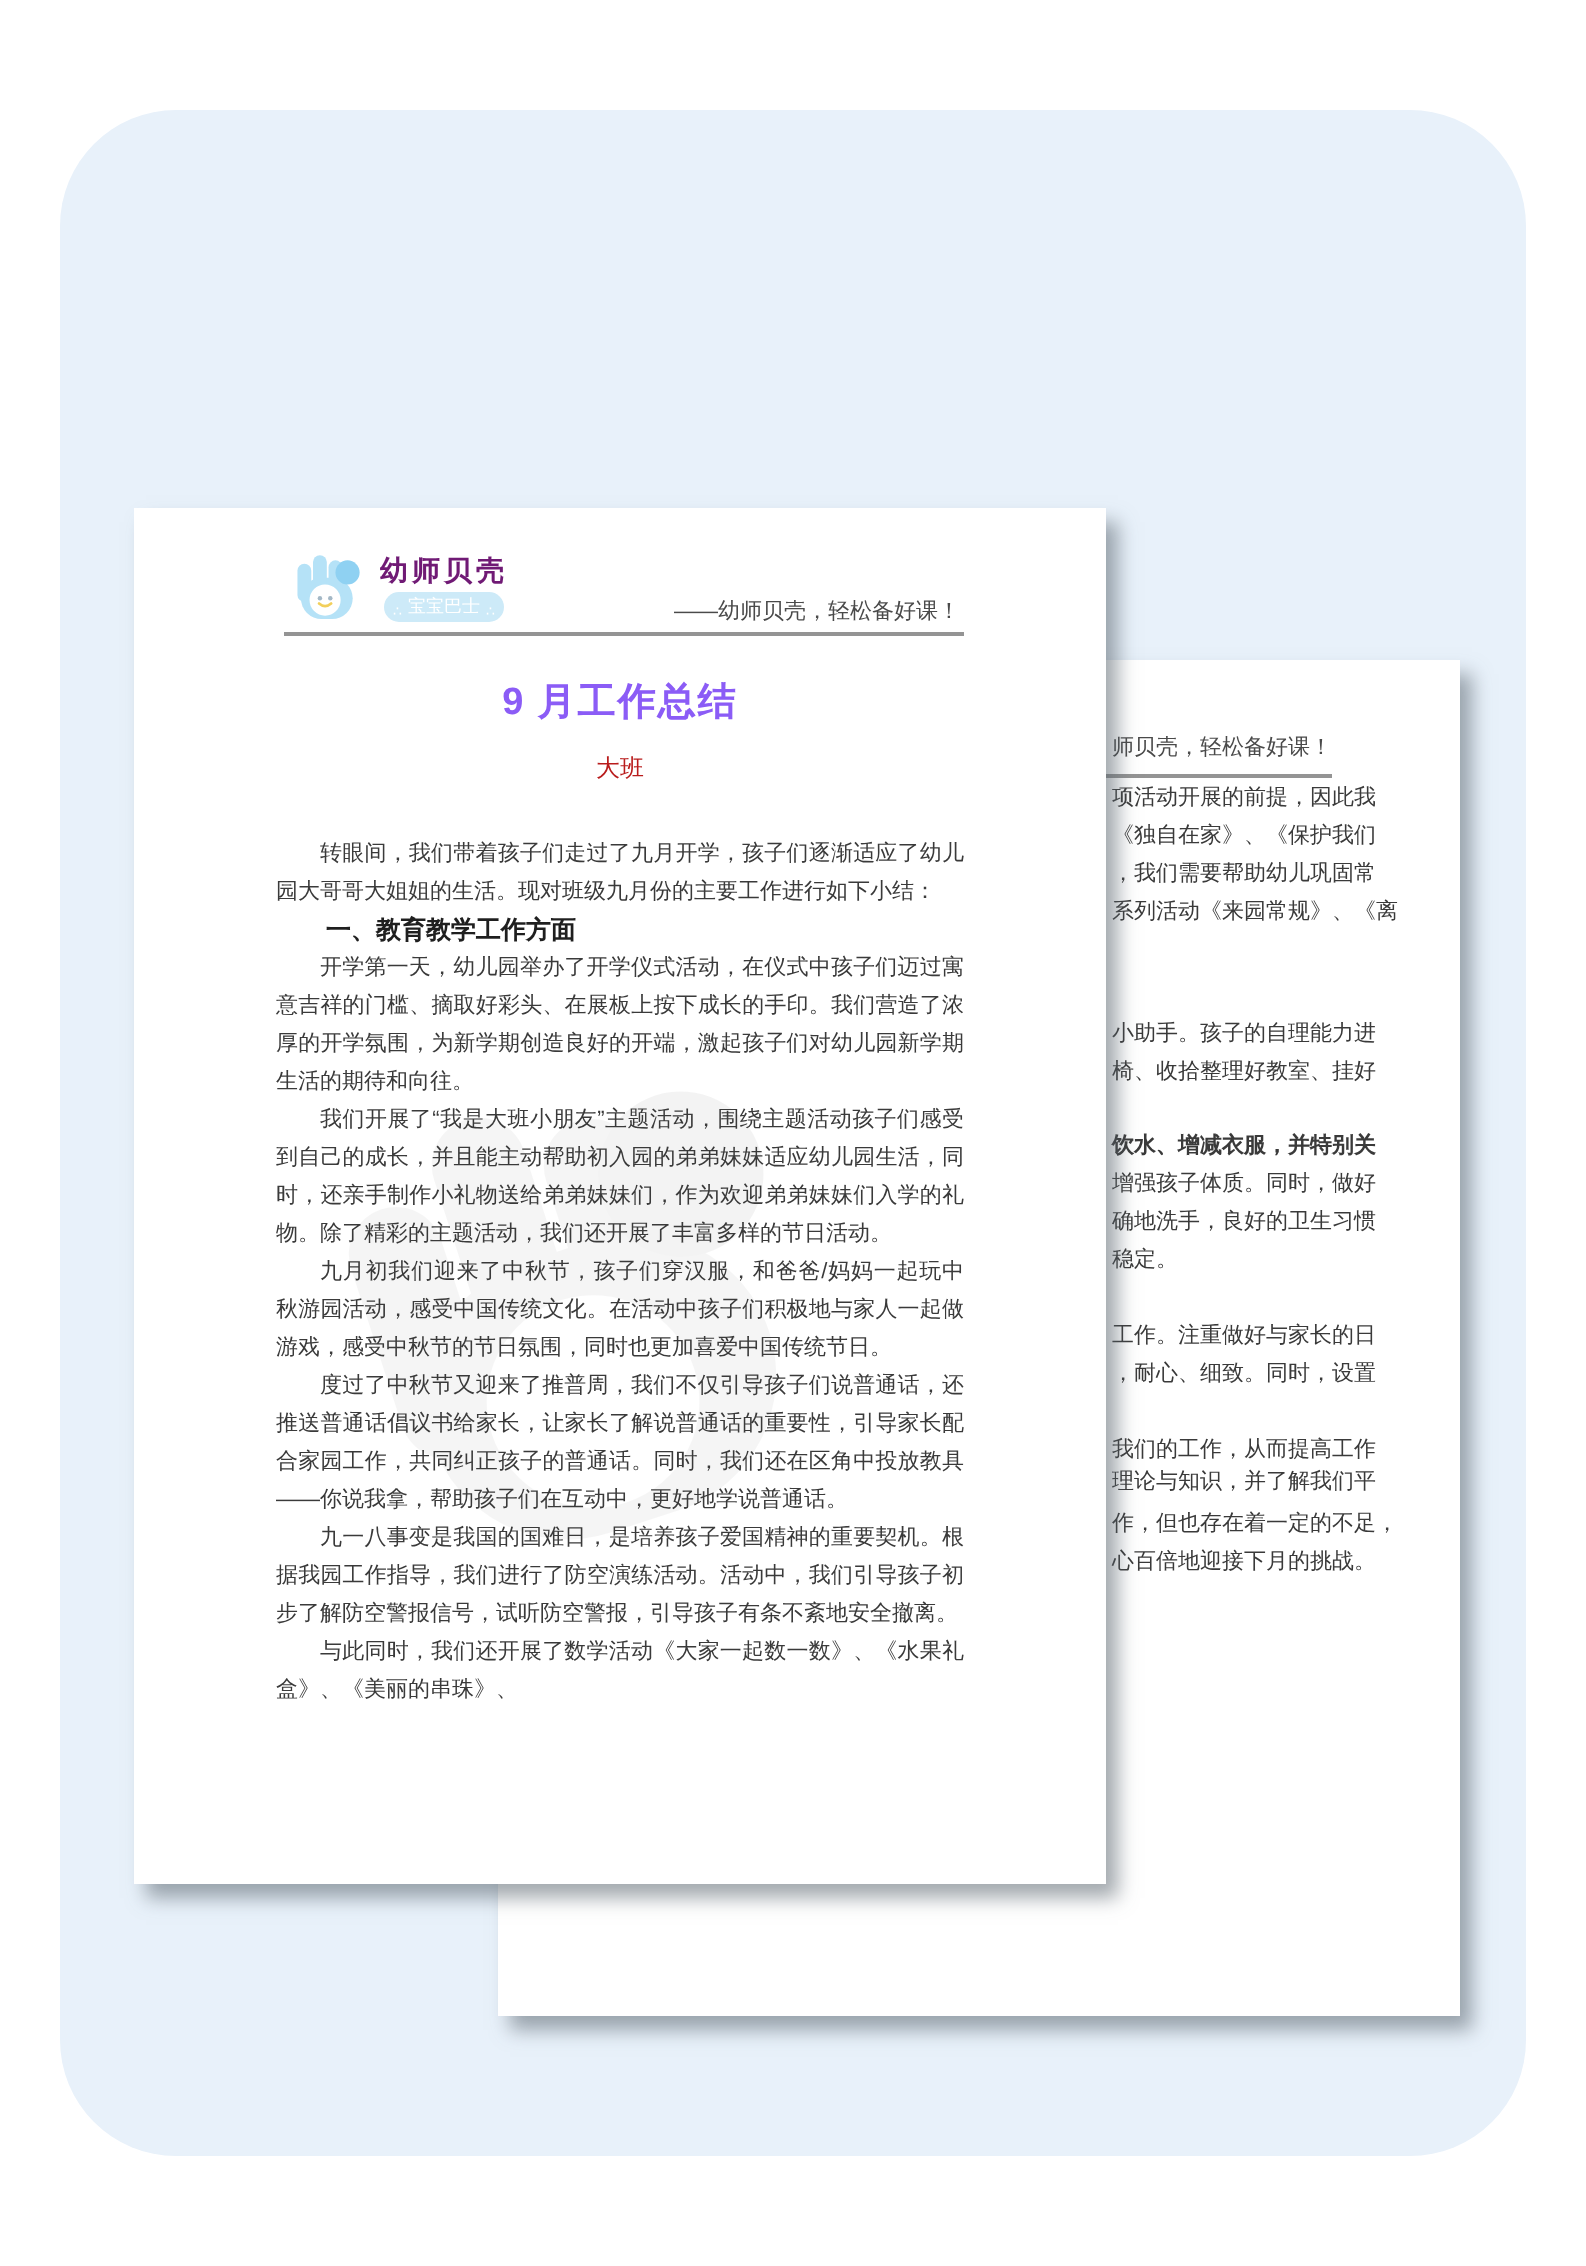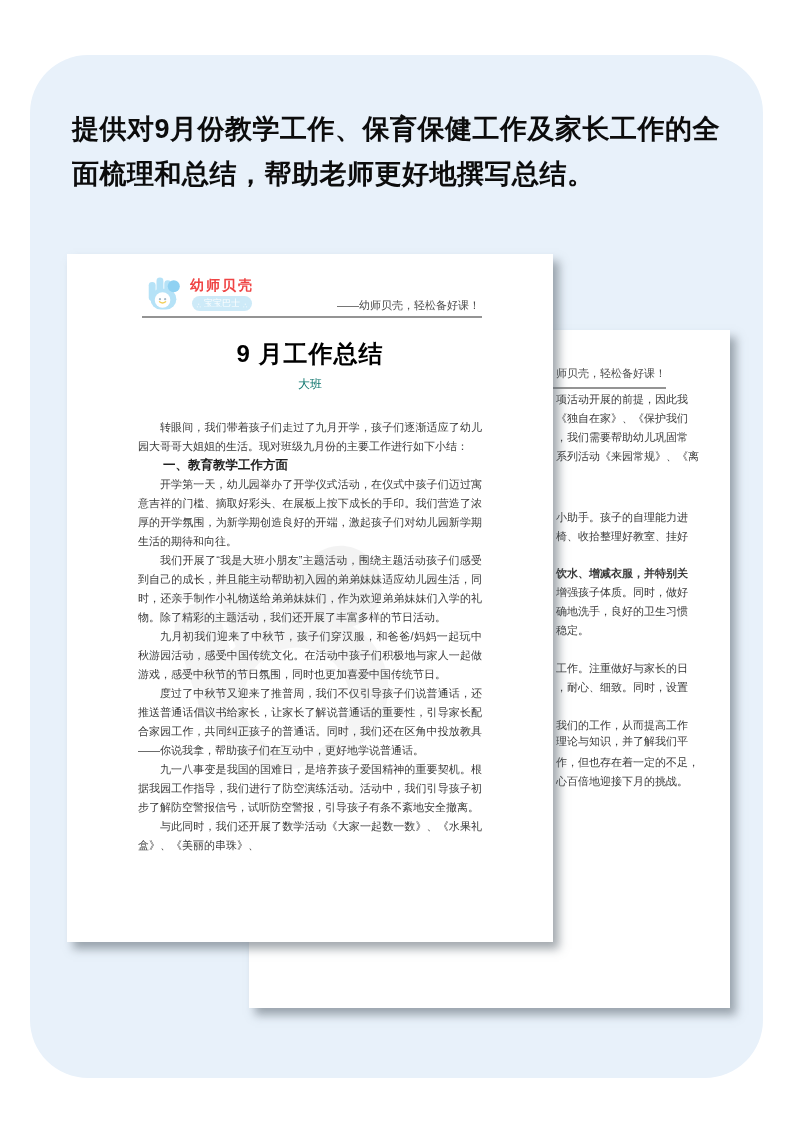--- a/index.html
+++ b/index.html
@@ -12,49 +12,48 @@
             letter-spacing:0.5px;}
   .page{position:absolute;background:#ffffff;}
   .back-page{left:219px;top:275px;width:481px;height:678px;z-index:1;
              box-shadow:6px 7px 9px rgba(90,100,110,0.55);overflow:hidden;}
   .front-page{left:37px;top:199px;width:486px;height:688px;z-index:2;
               box-shadow:6px 7px 9px rgba(90,100,110,0.55);}
   
   .logo{position:absolute;left:80px;top:21px;display:flex;align-items:center;gap:5px;}
   .logo svg{width:38px;height:38px;display:block;}
   .logo-texts{display:flex;flex-direction:column;align-items:center;gap:1px;}
-  .brand{font-size:14px;font-weight:bold;color:#ef4444;letter-spacing:2px;}
+  .brand{font-size:14px;font-weight:bold;color:#701a75;letter-spacing:2px;}
   .badge{background:#cdeaf8;color:#ffffff;font-size:9px;border-radius:8px;
          padding:1px 5px;display:flex;align-items:flex-end;gap:3px;white-space:nowrap;}
   .badge .dots{font-size:7px;color:#ffffff;}
   .tagline{position:absolute;right:73px;top:44px;font-size:11px;color:#4a4a4a;}
   .header-rule{position:absolute;left:75px;top:62px;width:340px;height:2px;background:#949494;}
   .doc-title{position:absolute;left:0;top:84px;width:100%;text-align:center;
-             font-size:24px;font-weight:bold;color:#000000;letter-spacing:1px;}
+             font-size:19px;font-weight:bold;color:#8b5cf6;letter-spacing:1px;}
   .doc-subtitle{position:absolute;left:0;top:122px;width:100%;text-align:center;
-                font-size:12px;color:#0f766e;}
+                font-size:12px;color:#b91c1c;}
   .doc-body{position:absolute;left:71px;top:164px;width:344px;
             font-size:11px;line-height:19px;color:#3a3a3a;text-align:justify;}
   .doc-body p{margin:0;text-indent:2em;}
   .doc-body p.sec-heading{font-weight:bold;font-size:12.5px;color:#1f1f1f;}
   .watermark{position:absolute;left:110px;top:270px;opacity:0.05;z-index:0;
              transform:rotate(-18deg);pointer-events:none;}
   .watermark svg{width:260px;height:260px;}
   
   .bp-tagline{position:absolute;left:307px;top:36px;font-size:11px;color:#4a4a4a;white-space:nowrap;}
   .bp-rule{position:absolute;left:85px;top:57px;width:332px;height:2px;background:#949494;}
   .bp-line{position:absolute;left:307px;font-size:11px;line-height:17px;color:#3a3a3a;white-space:nowrap;}
 </style>
 </head>
 <body>
 
 <div class="stage">
   <div class="card">
 
-    <div class="headline">提供对9月份教学工作、保育保健工作及家长工作的全面梳理和总结，帮助老师更好地撰写总结。</div>
 
     <div class="page back-page">
       <div class="bp-tagline">师贝壳，轻松备好课！</div>
       <div class="bp-rule"></div>
       <div>
           <div class="bp-line" style="top: 61px;">项活动开展的前提，因此我</div>
           <div class="bp-line" style="top: 80px;">《独自在家》、《保护我们</div>
           <div class="bp-line" style="top: 99px;">，我们需要帮助幼儿巩固常</div>
           <div class="bp-line" style="top: 118px;">系列活动《来园常规》、《离</div>
           <div class="bp-line" style="top: 179px;">小助手。孩子的自理能力进</div>

